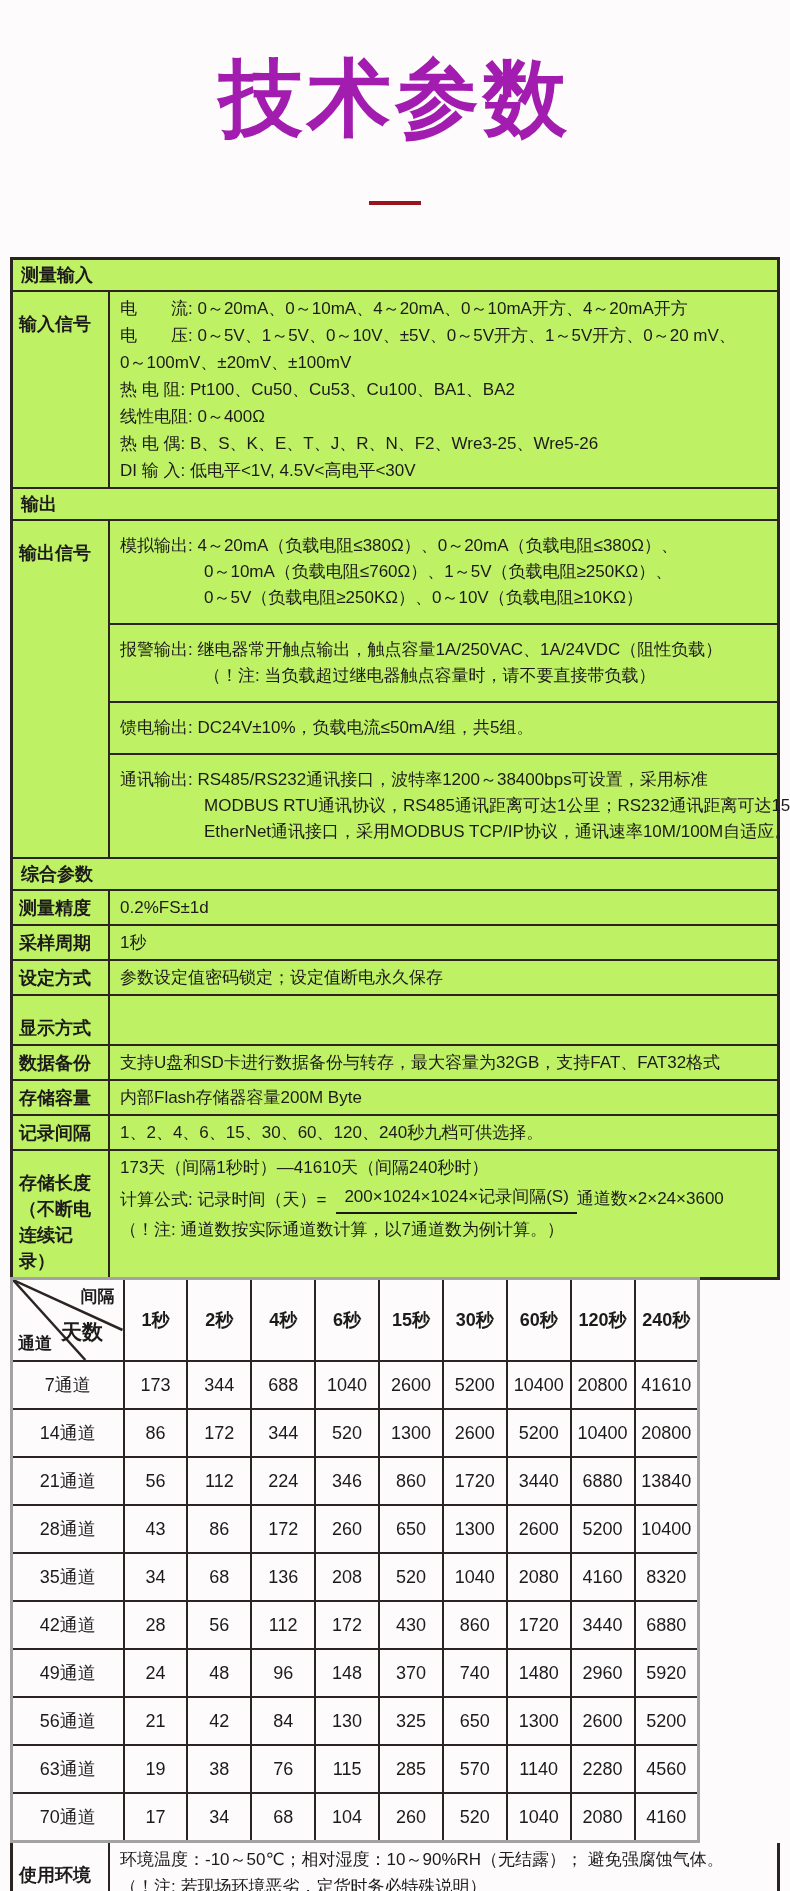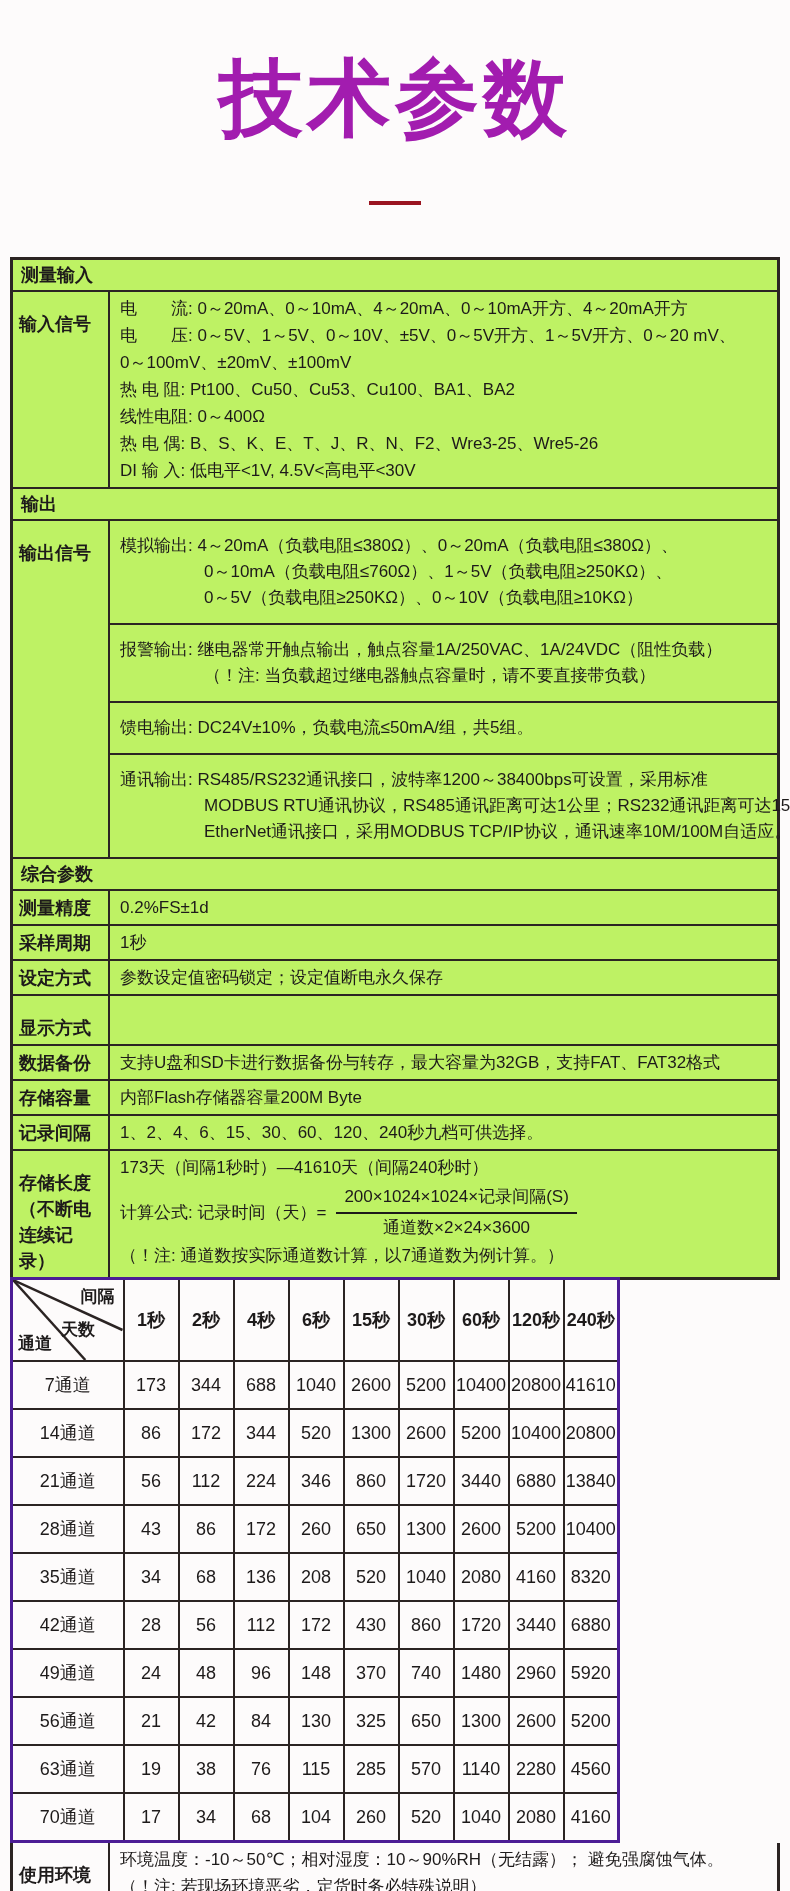--- a/index.html
+++ b/index.html
@@ -29,41 +29,41 @@
   .value-col{flex:1;padding:3px 10px;min-width:0;}
   .line{line-height:27px;white-space:nowrap;}
   .subcol{flex:1;display:flex;flex-direction:column;min-width:0;}
   .subrow{border-bottom:2px solid #2b2423;padding:12px 10px;}
   .subrow:last-child{border-bottom:none;}
   .subrow .line{line-height:26px;}
   .indent{margin-left:84px;}
 
   
   .formula{display:flex;align-items:center;gap:10px;line-height:24px;margin:4px 0 2px;}
-  .frac{display:inline-flex;flex-direction:column;text-align:center;justify-content:flex-end;}
+  .frac{display:inline-flex;flex-direction:row;text-align:center;justify-content:flex-end;}
   .frac .num{border-bottom:2px solid #1d1a1a;padding:0 8px 3px;}
   .frac .den{padding-top:2px;}
 
   
   table.chan-table{
-    width:610px;border-collapse:collapse;border:3px solid #4c1d95;
+    width:690px;border-collapse:collapse;border:3px solid #a3a3a3;
     margin-top:-3px;table-layout:fixed;background:#fdfbfb;
   }
   table.chan-table col.c0{width:112px;}
   table.chan-table th,table.chan-table td{
     border:2px solid #2b2423;text-align:center;vertical-align:middle;
     font-size:18px;font-weight:500;padding:0;
   }
   table.chan-table th{height:80px;font-weight:600;}
   table.chan-table td{height:46px;}
   td.ch{font-size:17px;}
   .corner{position:relative;padding:0;}
   .corner svg{position:absolute;left:0;top:0;width:100%;height:100%;}
   .corner .c-top{position:absolute;top:5px;right:8px;font-size:17px;}
-  .corner .c-mid{position:absolute;top:38px;left:48px;font-size:17px;}
+  .corner .c-mid{position:absolute;top:38px;left:48px;font-size:21px;}
   .corner .c-bot{position:absolute;bottom:5px;left:5px;font-size:17px;}
 
   
   .footer-table{border:3px solid #2b2423;border-top:none;background:#fdfbfb;font-size:17px;}
   .footer-table .srow:first-child{border-top:none;}
   .footer-table .srow + .srow{border-top:2px solid #2b2423;}
 </style>
 </head>
 <body>
 

